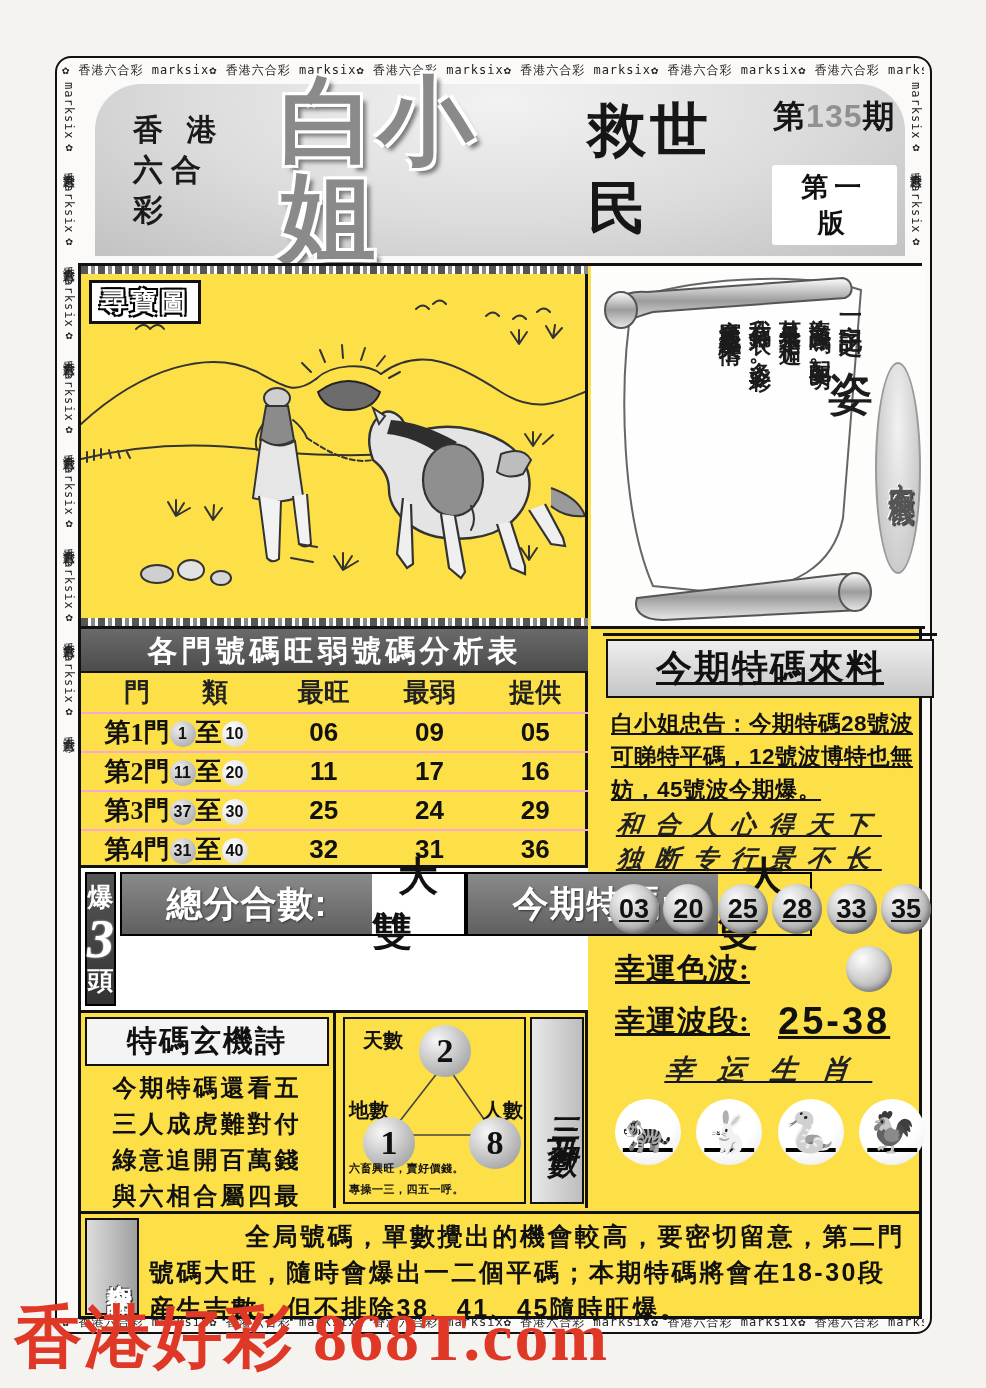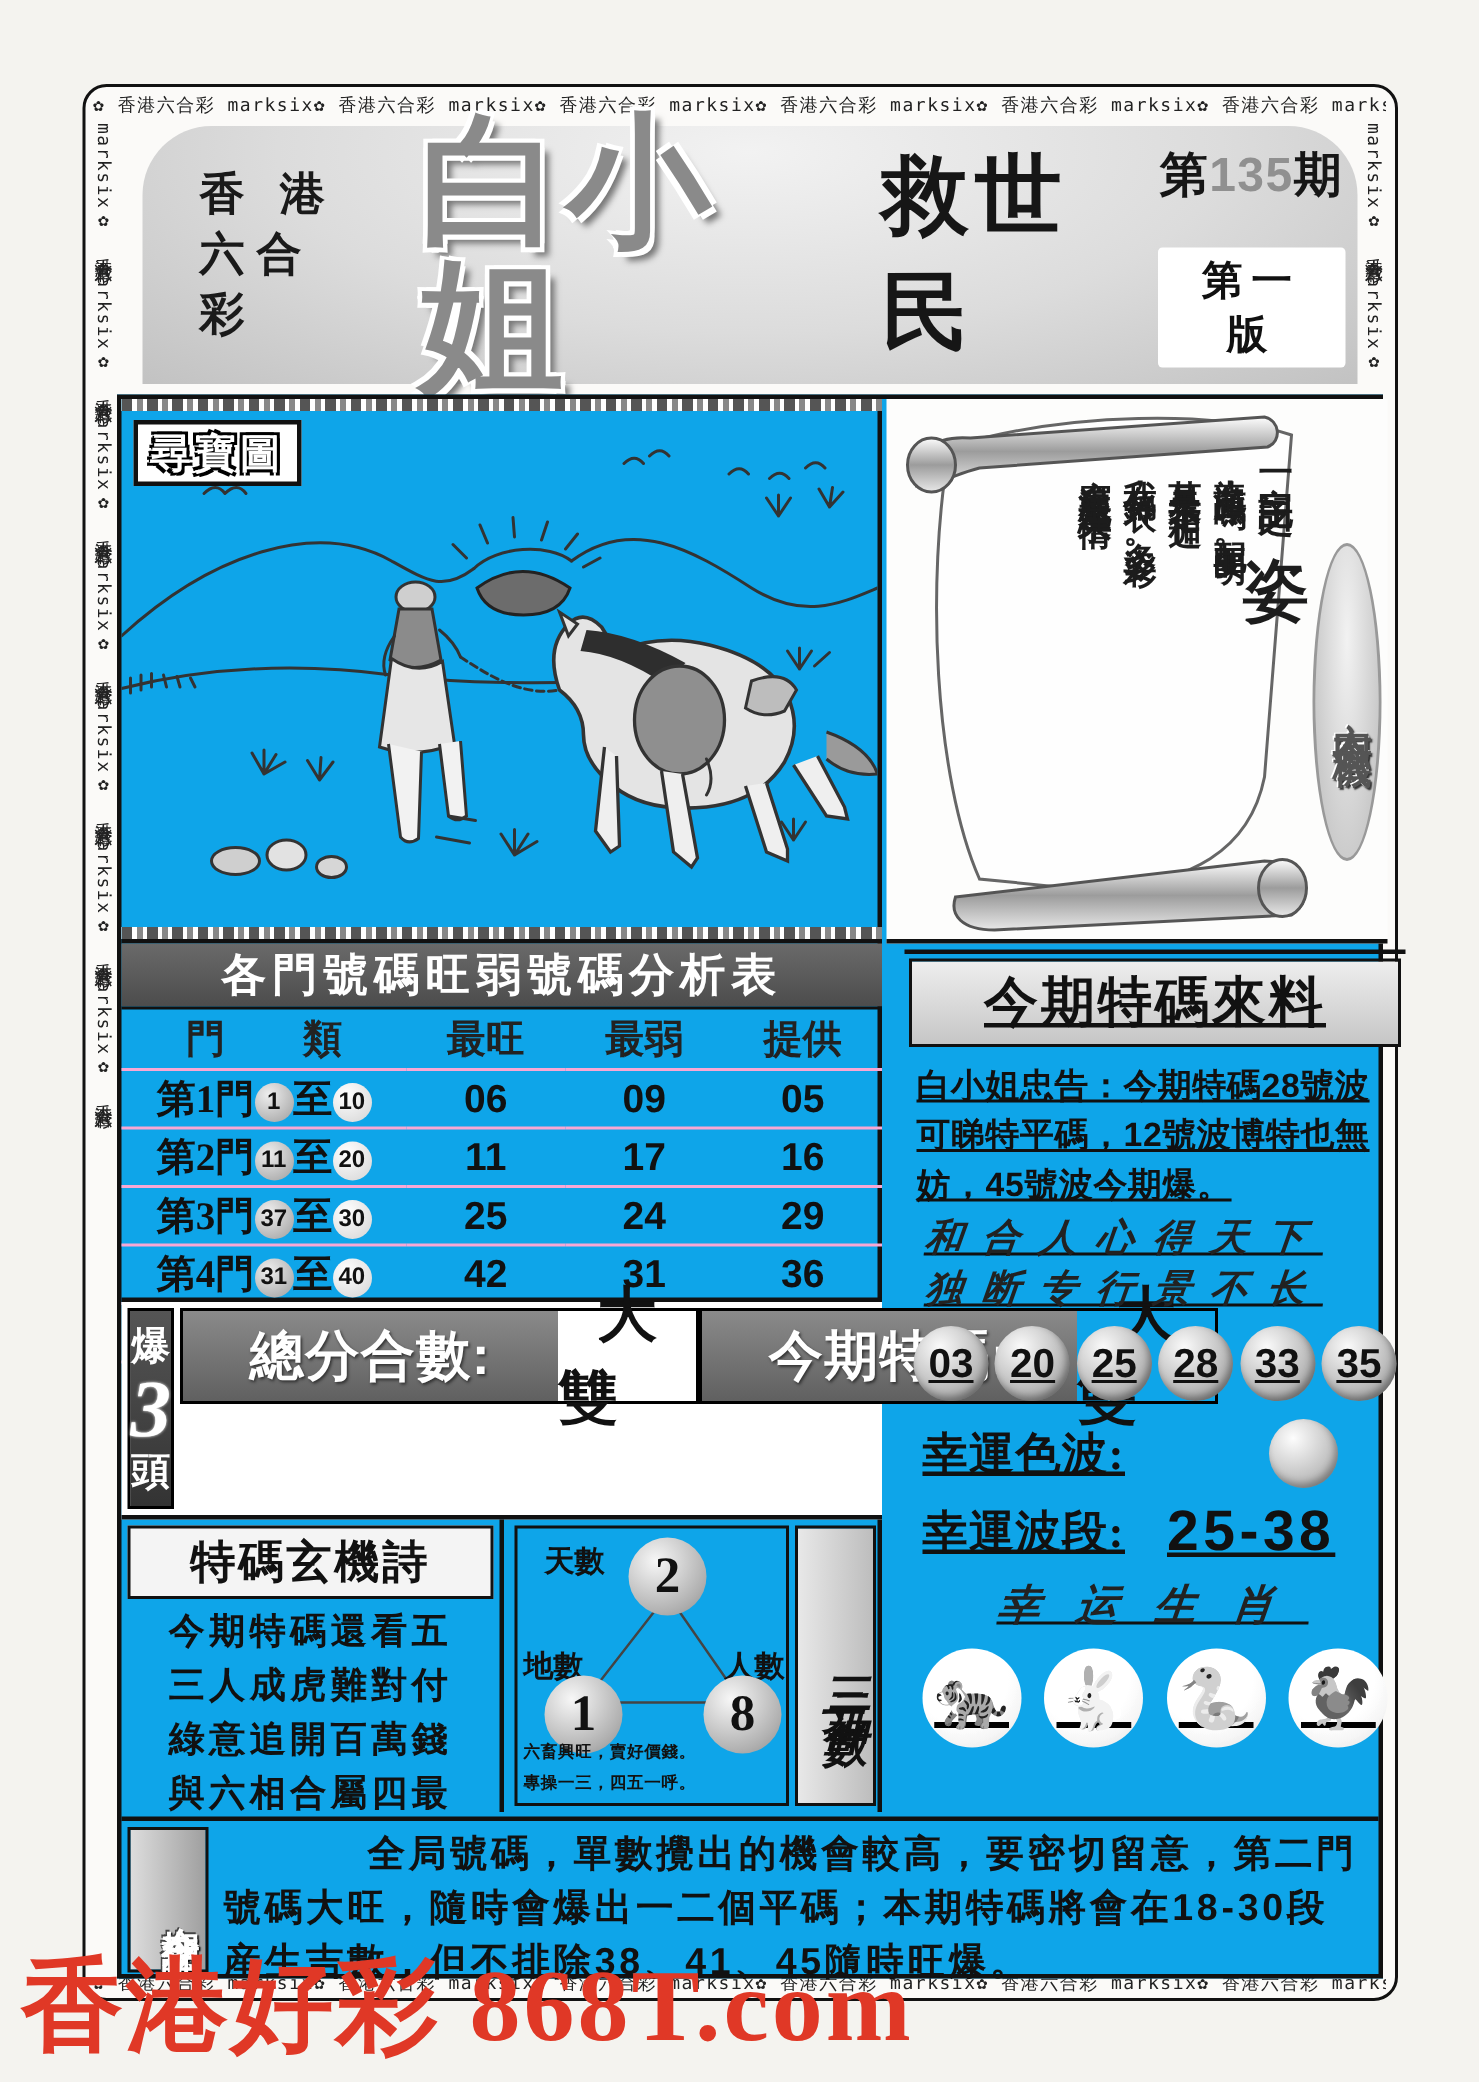--- a/index.html
+++ b/index.html
@@ -44,21 +44,21 @@
     font-family:"Liberation Serif", serif; letter-spacing:4px; }
   .issue-block { margin-left:auto; margin-right:8px; text-align:center; }
   .issue-line { font-size:32px; font-weight:bold; color:#161616; letter-spacing:1px; }
   .issue-no { color:#909090; }
   .edition-box { margin-top:26px; background:#fff; border-radius:3px;
     padding:4px 14px; font-size:27px; font-weight:bold; letter-spacing:6px; }
 
   
   .content {
     position:absolute; left:78px; top:263px; width:844px; height:1056px;
-    border:3px solid #111; background:#0ea5e9;
+    border:3px solid #111; background:#fde047;
   }
   .micro { height:8px;
     background:repeating-linear-gradient(90deg,#555 0 7px,#fff 7px 10px,#888 10px 14px,#fff 14px 17px); }
   .col-left  { position:absolute; left:0; top:0; width:507px; height:942px; border-right:3px solid #111; }
   .col-right { position:absolute; left:510px; top:0; width:334px; height:942px; }
 
   
   .map-box { position:absolute; left:0; top:0; width:507px; height:363px; border-bottom:3px solid #111; }
   .map-box .micro.t { position:absolute; top:0; left:0; right:0; }
   .map-box .micro.b { position:absolute; bottom:0; left:0; right:0; }
@@ -288,21 +288,21 @@
           <td>16</td>
         </tr>
         <tr>
           <td class="gate-cell"><span>第3門</span><span class="cir num">37</span><span>至</span><span class="cir light num">30</span></td>
           <td>25</td>
           <td>24</td>
           <td>29</td>
         </tr>
         <tr>
           <td class="gate-cell"><span>第4門</span><span class="cir num">31</span><span>至</span><span class="cir light num">40</span></td>
-          <td>42</td>
+          <td>32</td>
           <td>31</td>
           <td>36</td>
         </tr>
         <tr>
           <td class="gate-cell"><span>第5門</span><span class="cir num">41</span><span>至</span><span class="cir light num">49</span></td>
           <td>49</td>
           <td>44</td>
           <td>45</td>
         </tr>
       </tbody>

